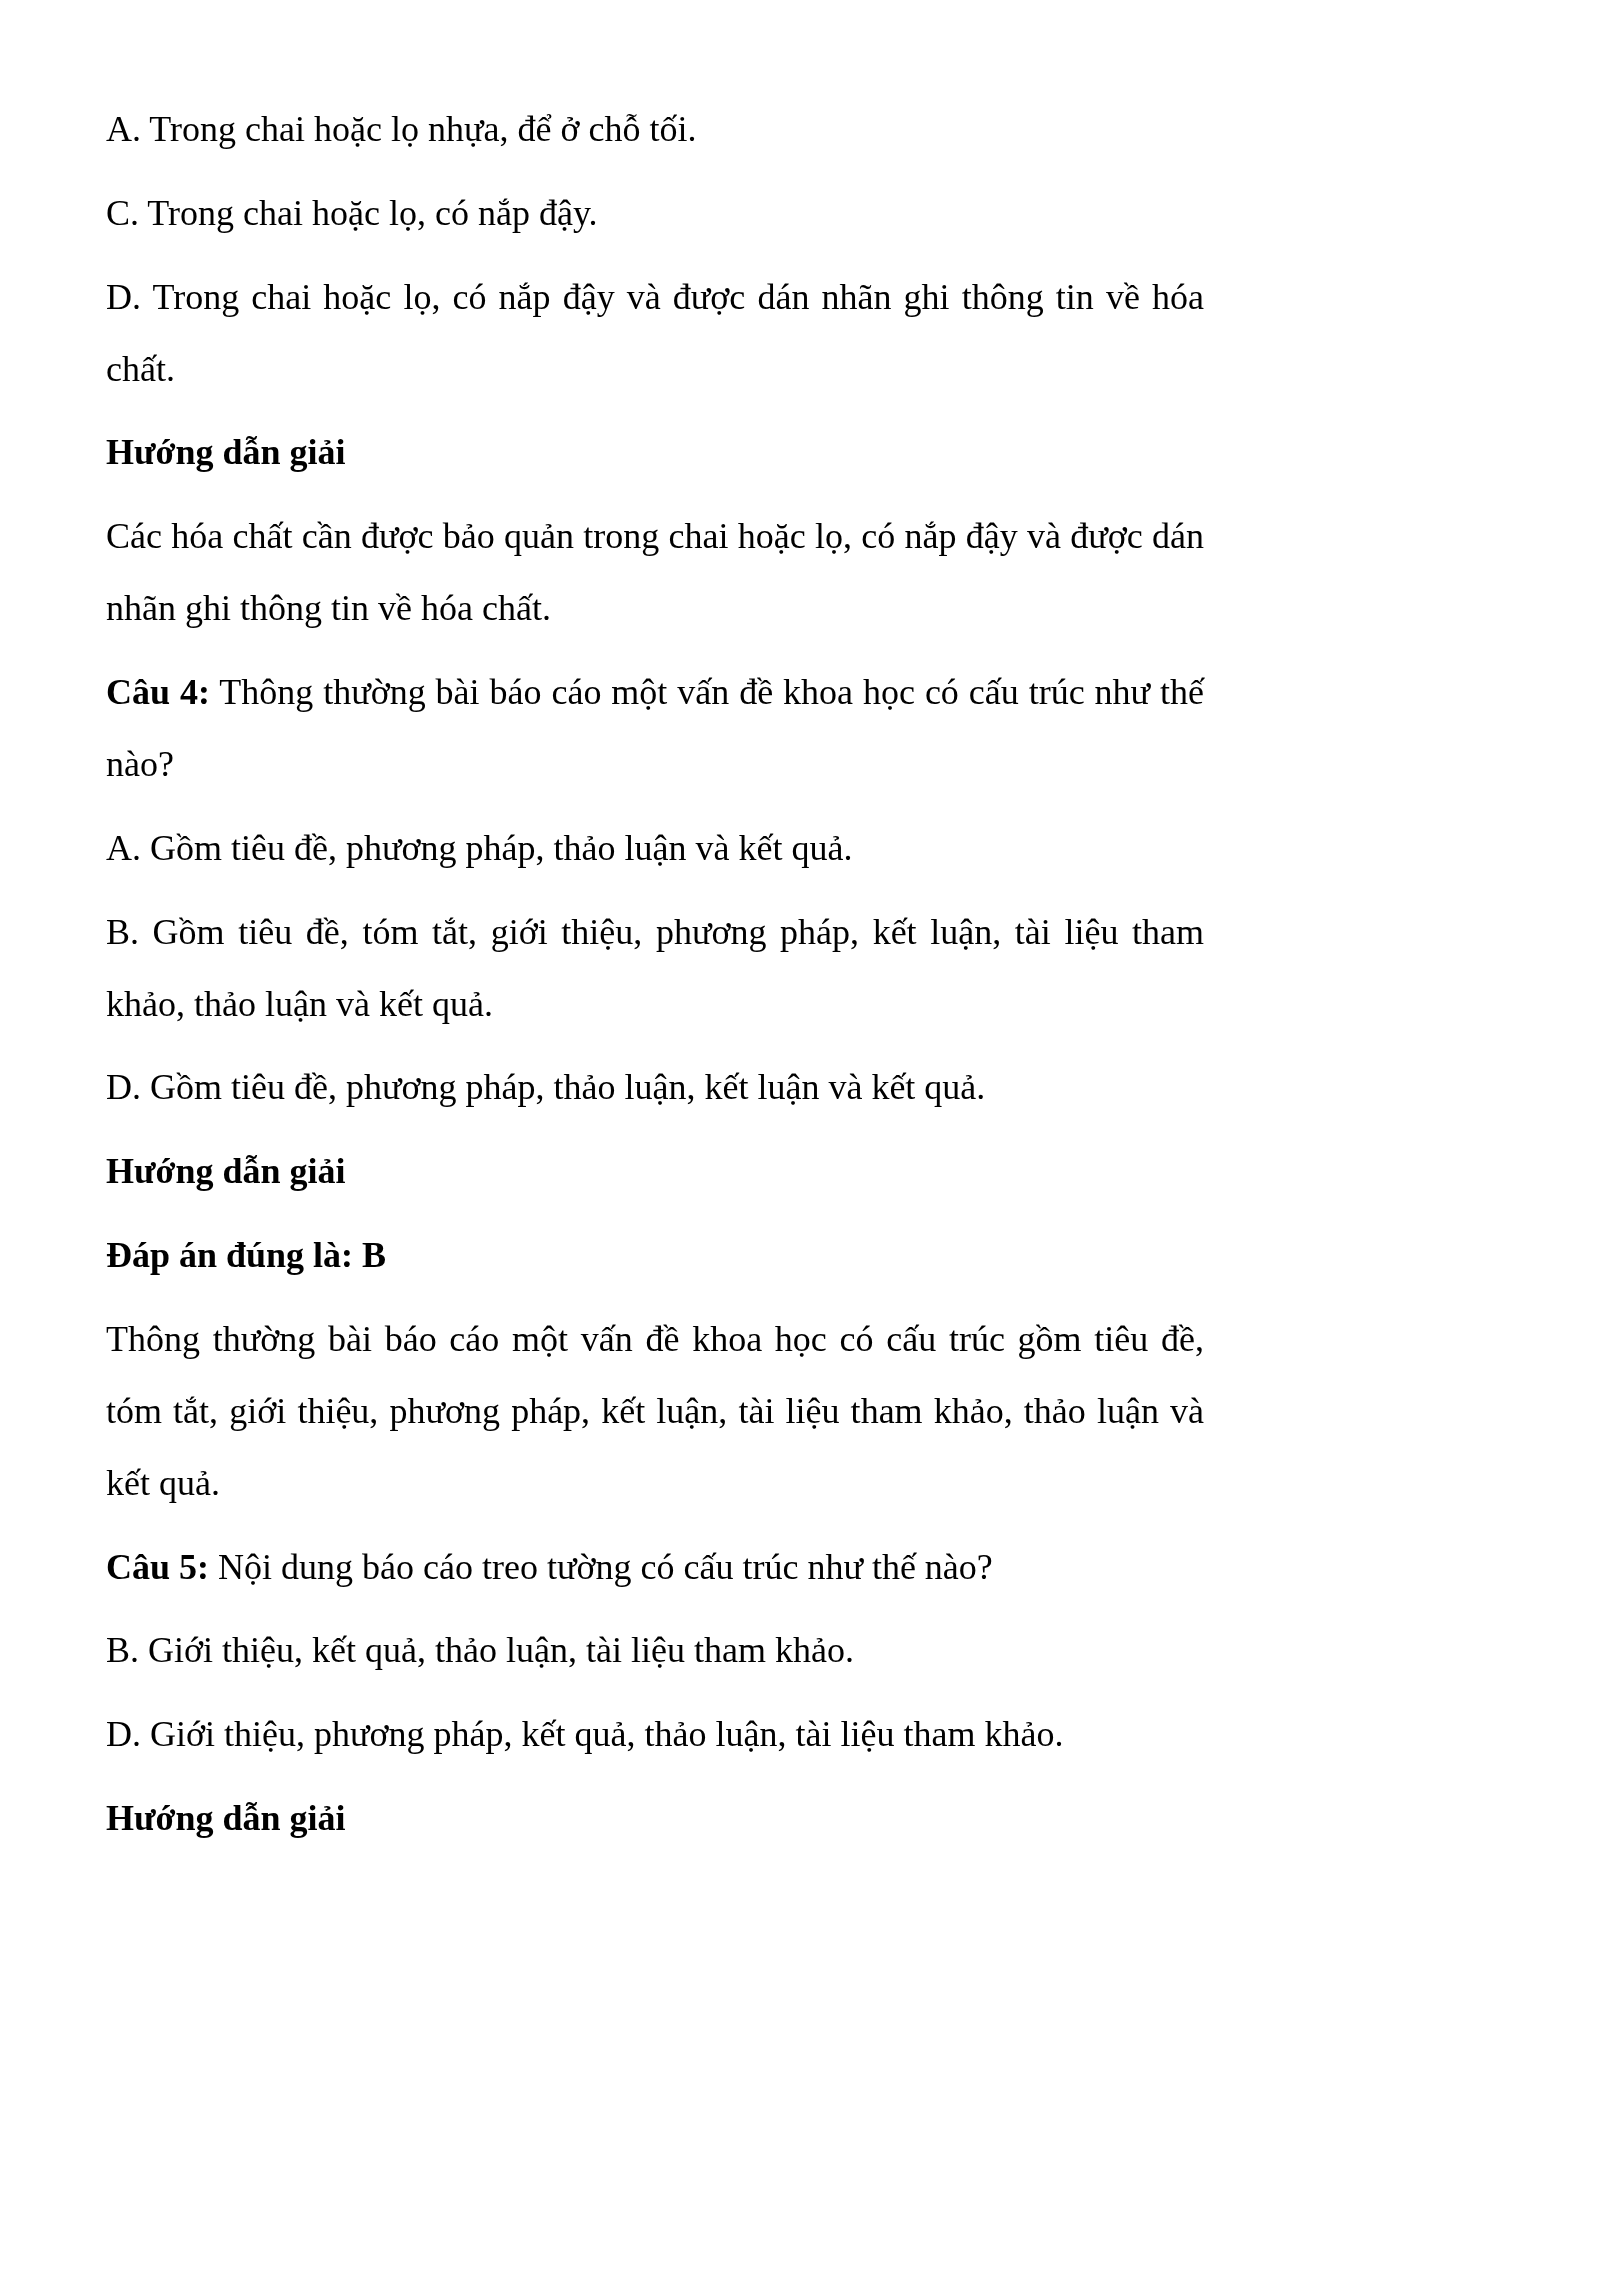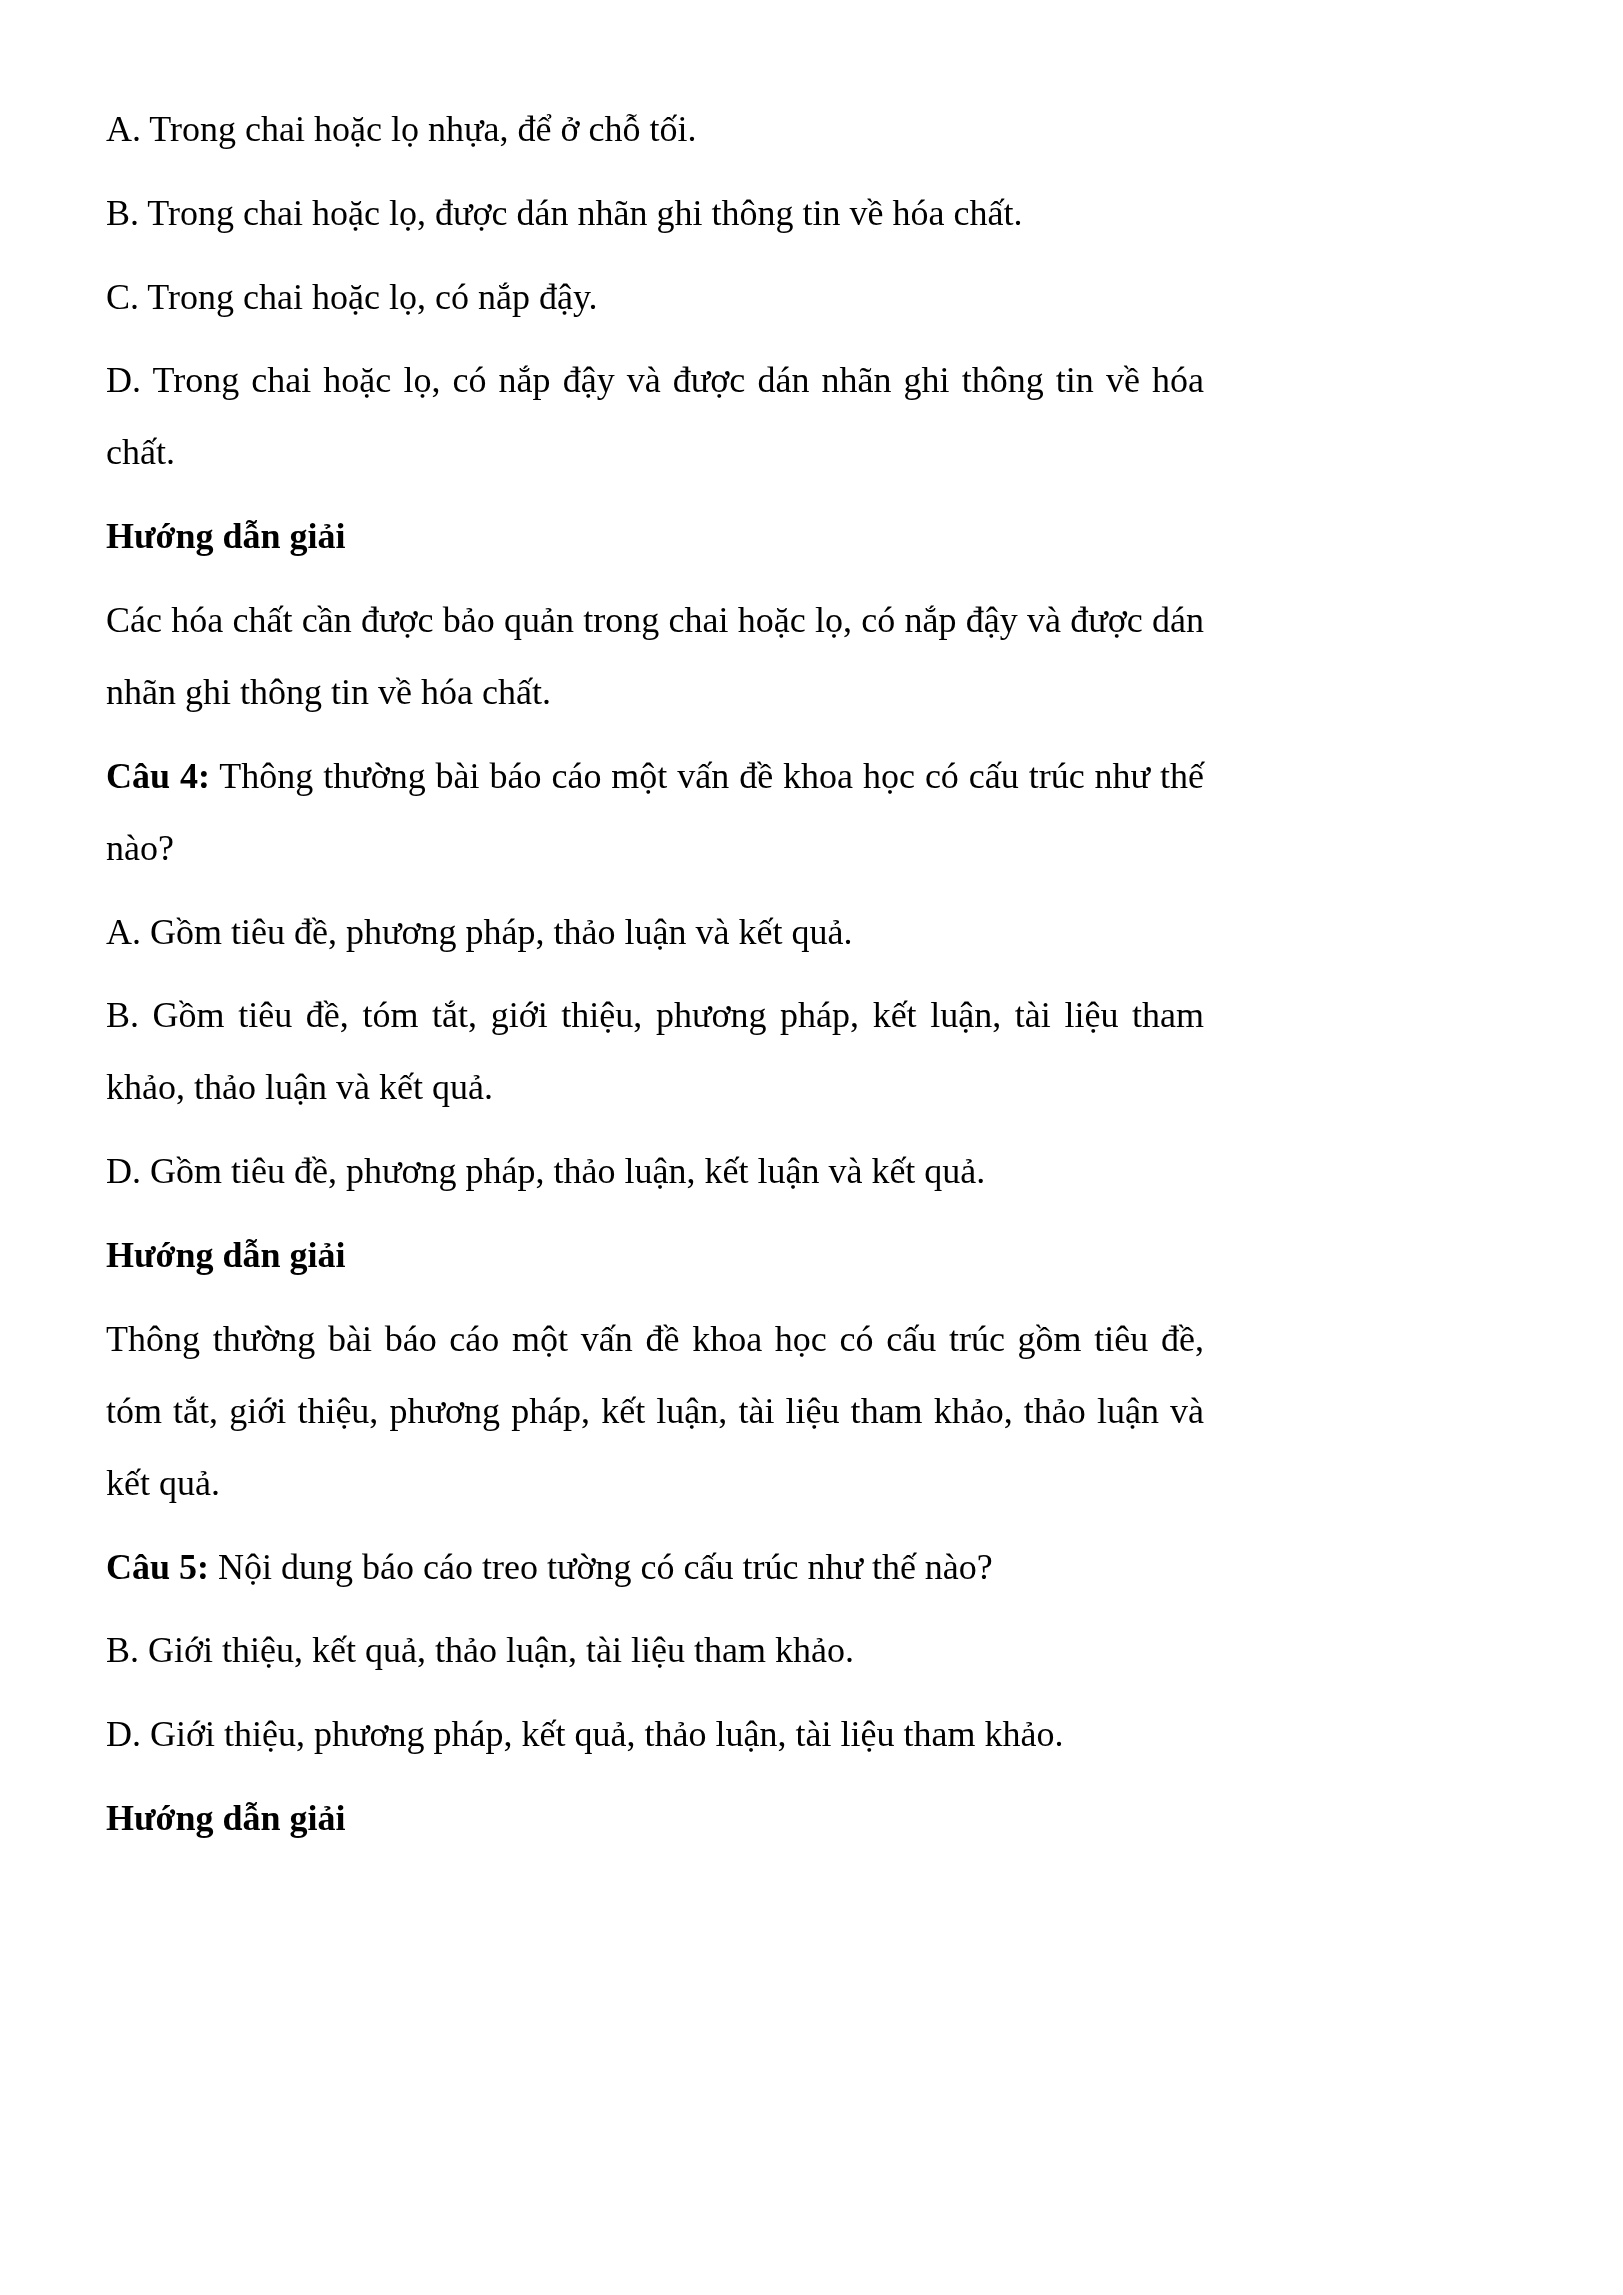--- a/index.html
+++ b/index.html
@@ -31,33 +31,33 @@
     font-weight: bold;
     margin-top: 28px;
   }
 </style>
 </head>
 <body>
 
 <main class="doc">
 
   <p class="block">A. Trong chai hoặc lọ nhựa, để ở chỗ tối.</p>
-  <p class="block">B. Trong chai hoặc lọ, được dán nhãn ghi thông tin về hóa chất.</p>
   <p class="block">C. Trong chai hoặc lọ, có nắp đậy.</p>
   <p class="block">D. Trong chai hoặc lọ, có nắp đậy và được dán nhãn ghi thông tin về hóa chất.</p>
 
   <p class="block bold">Hướng dẫn giải</p>
   <p class="block">Các hóa chất cần được bảo quản trong chai hoặc lọ, có nắp đậy và được dán nhãn ghi thông tin về hóa chất.</p>
 
   <p class="block"><strong class="bold">Câu 4:</strong><span> Thông thường bài báo cáo một vấn đề khoa học có cấu trúc như thế nào?</span></p>
   <p class="block">A. Gồm tiêu đề, phương pháp, thảo luận và kết quả.</p>
   <p class="block">B. Gồm tiêu đề, tóm tắt, giới thiệu, phương pháp, kết luận, tài liệu tham khảo, thảo luận và kết quả.</p>
   <p class="block">D. Gồm tiêu đề, phương pháp, thảo luận, kết luận và kết quả.</p>
 
   <p class="block bold">Hướng dẫn giải</p>
+  <p class="block bold">Đáp án đúng là: B</p>
   <p class="block">Thông thường bài báo cáo một vấn đề khoa học có cấu trúc gồm tiêu đề, tóm tắt, giới thiệu, phương pháp, kết luận, tài liệu tham khảo, thảo luận và kết quả.</p>
 
   <p class="block"><strong class="bold">Câu 5:</strong><span> Nội dung báo cáo treo tường có cấu trúc như thế nào?</span></p>
   <p class="block">B. Giới thiệu, kết quả, thảo luận, tài liệu tham khảo.</p>
   <p class="block">D. Giới thiệu, phương pháp, kết quả, thảo luận, tài liệu tham khảo.</p>
 
   <p class="block bold">Hướng dẫn giải</p>
 
 </main>
 

